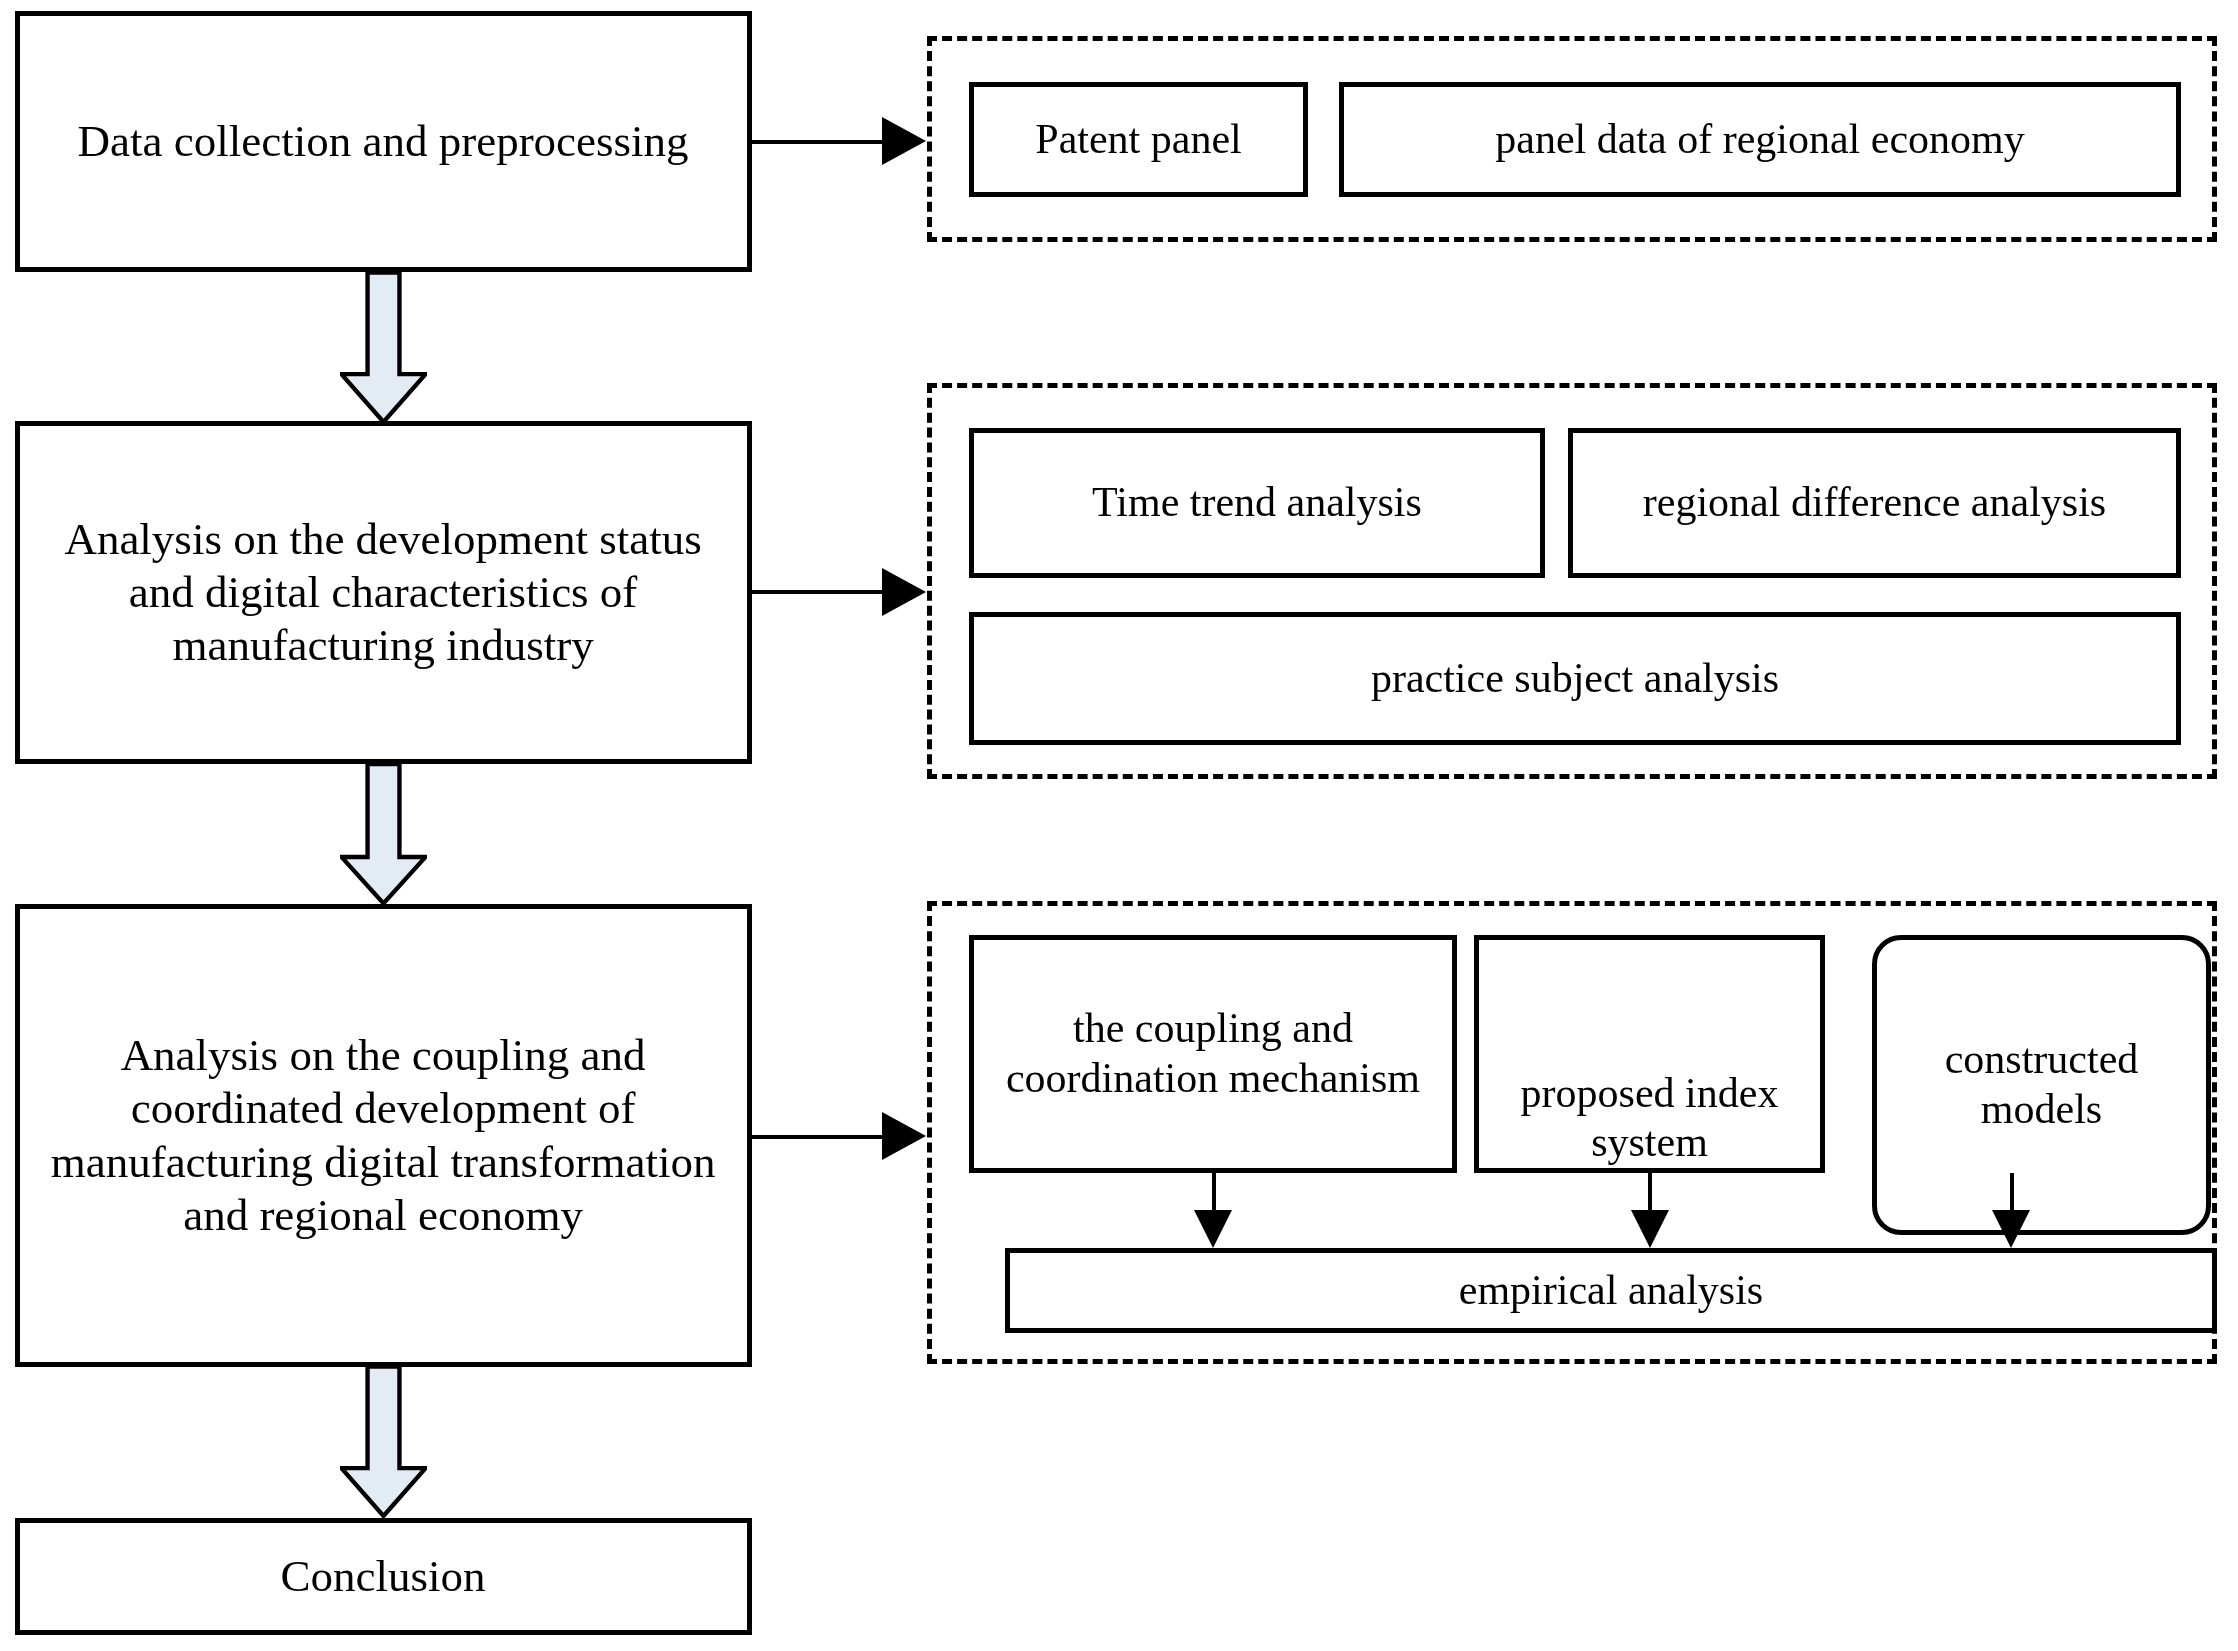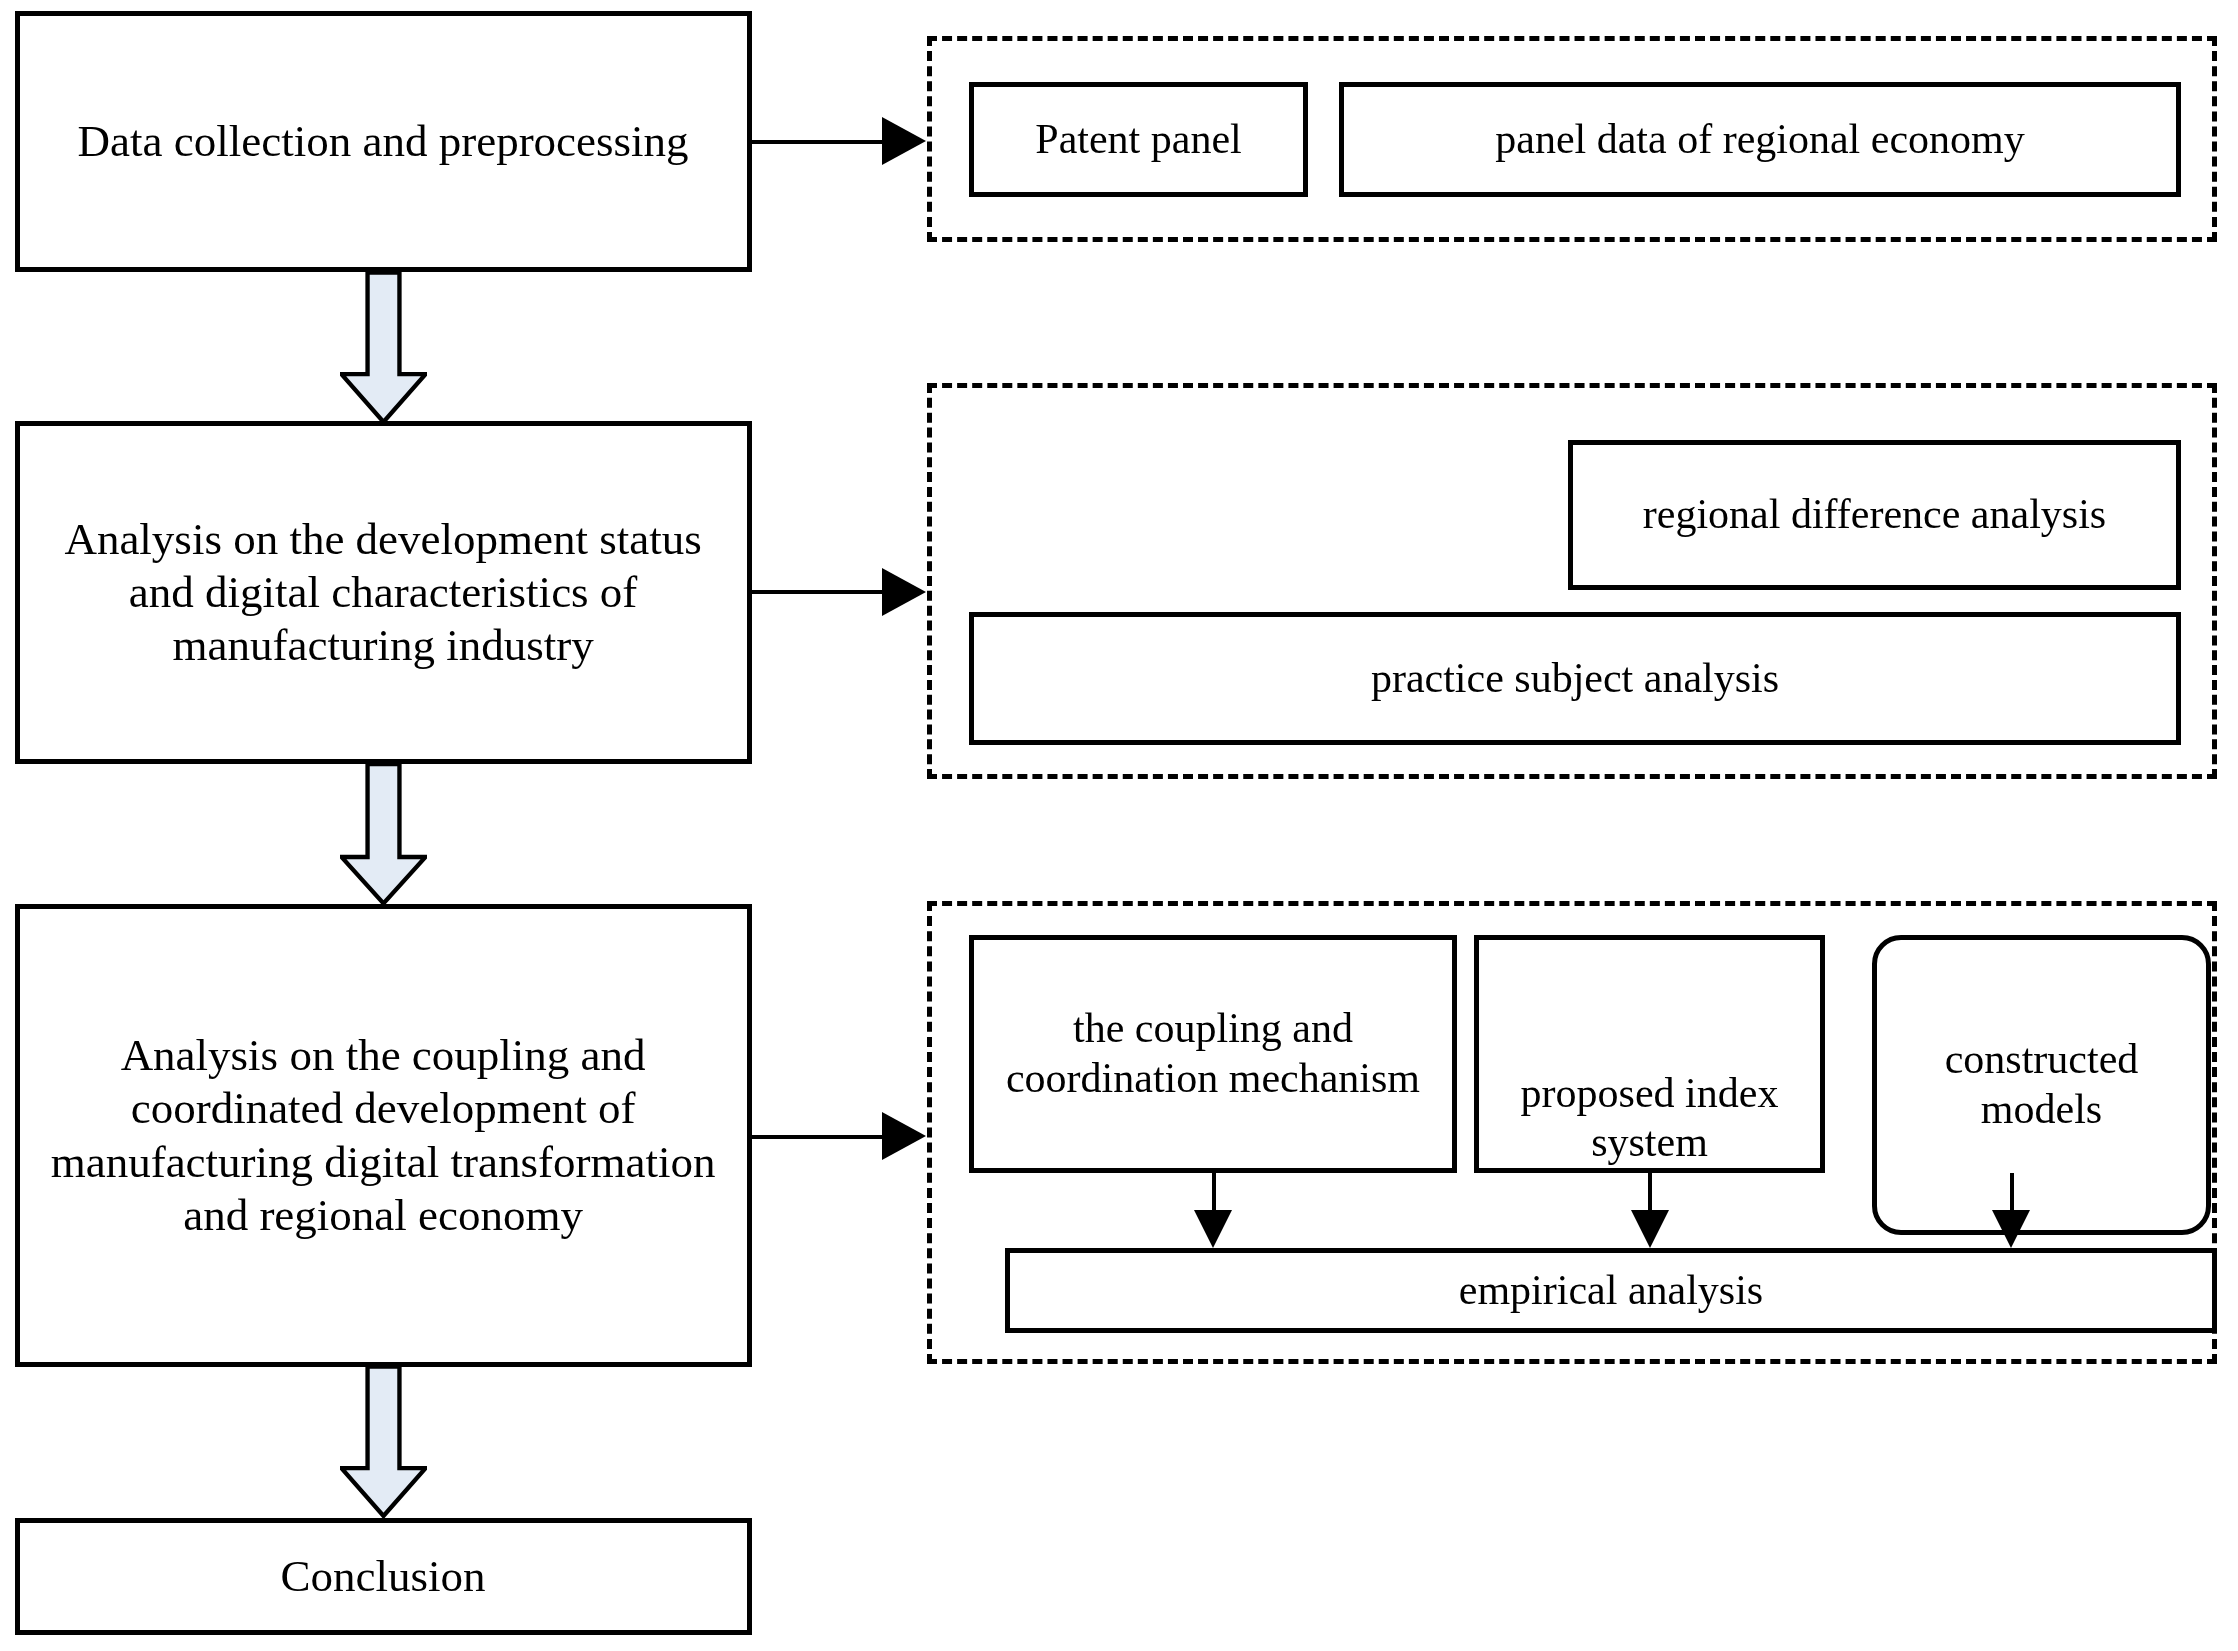--- a/index.html
+++ b/index.html
@@ -118,22 +118,25 @@
 
   <div class="box stage" style="left:14.6px; top:421px; width:737px; height:343px;">
     <span class="txt">Analysis on the development status and digital characteristics of manufacturing industry</span>
   </div>
 
   <div class="hline" style="left:752px; top:590px; width:143px;"></div>
   <div class="harrow-head" style="left:882px; top:568px;"></div>
 
   <div class="dashed" style="left:927px; top:383px; width:1290px; height:396px;"></div>
 
+  <div class="box sub" style="left:969px; top:428px; width:576px; height:150px;">
+    <span class="txt">Time trend analysis</span>
+  </div>
 
-  <div class="box sub" style="left:1568px; top:428px; width:613px; height:150px;margin-top:12px;">
+  <div class="box sub" style="left:1568px; top:428px; width:613px; height:150px;">
     <span class="txt">regional difference analysis</span>
   </div>
 
   <div class="box sub" style="left:969px; top:612px; width:1212px; height:133px;justify-content:flex-end;">
     <span class="txt">practice subject analysis</span>
   </div>
 
   <div class="blockarrow" style="left:340px; top:764px; width:87px; height:141px;">
     <svg width="87" height="141" viewBox="0 0 120 194">
       <polygon points="38,0 82,0 82,128 118,128 60,192 2,128 38,128" fill="#e3ebf5" stroke="#000000" stroke-width="6" stroke-linejoin="miter"></polygon>

